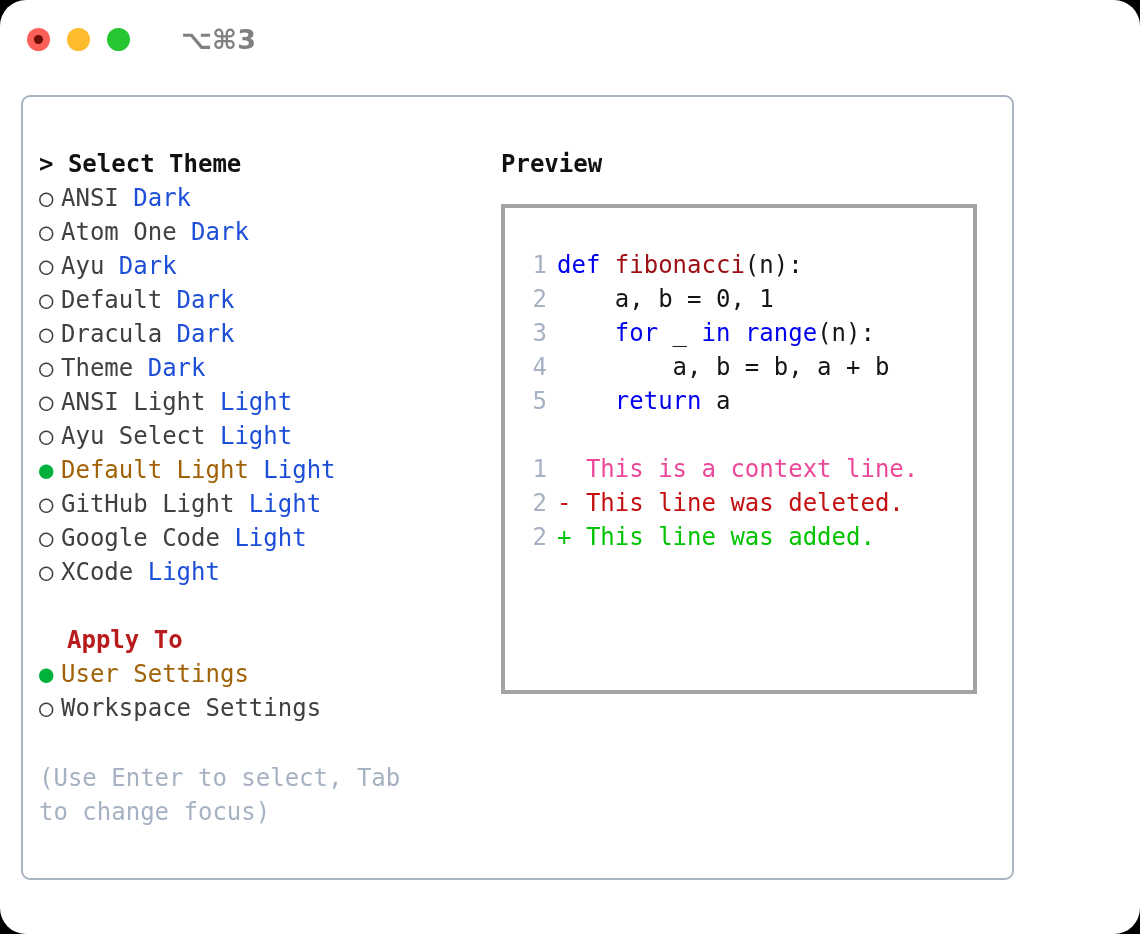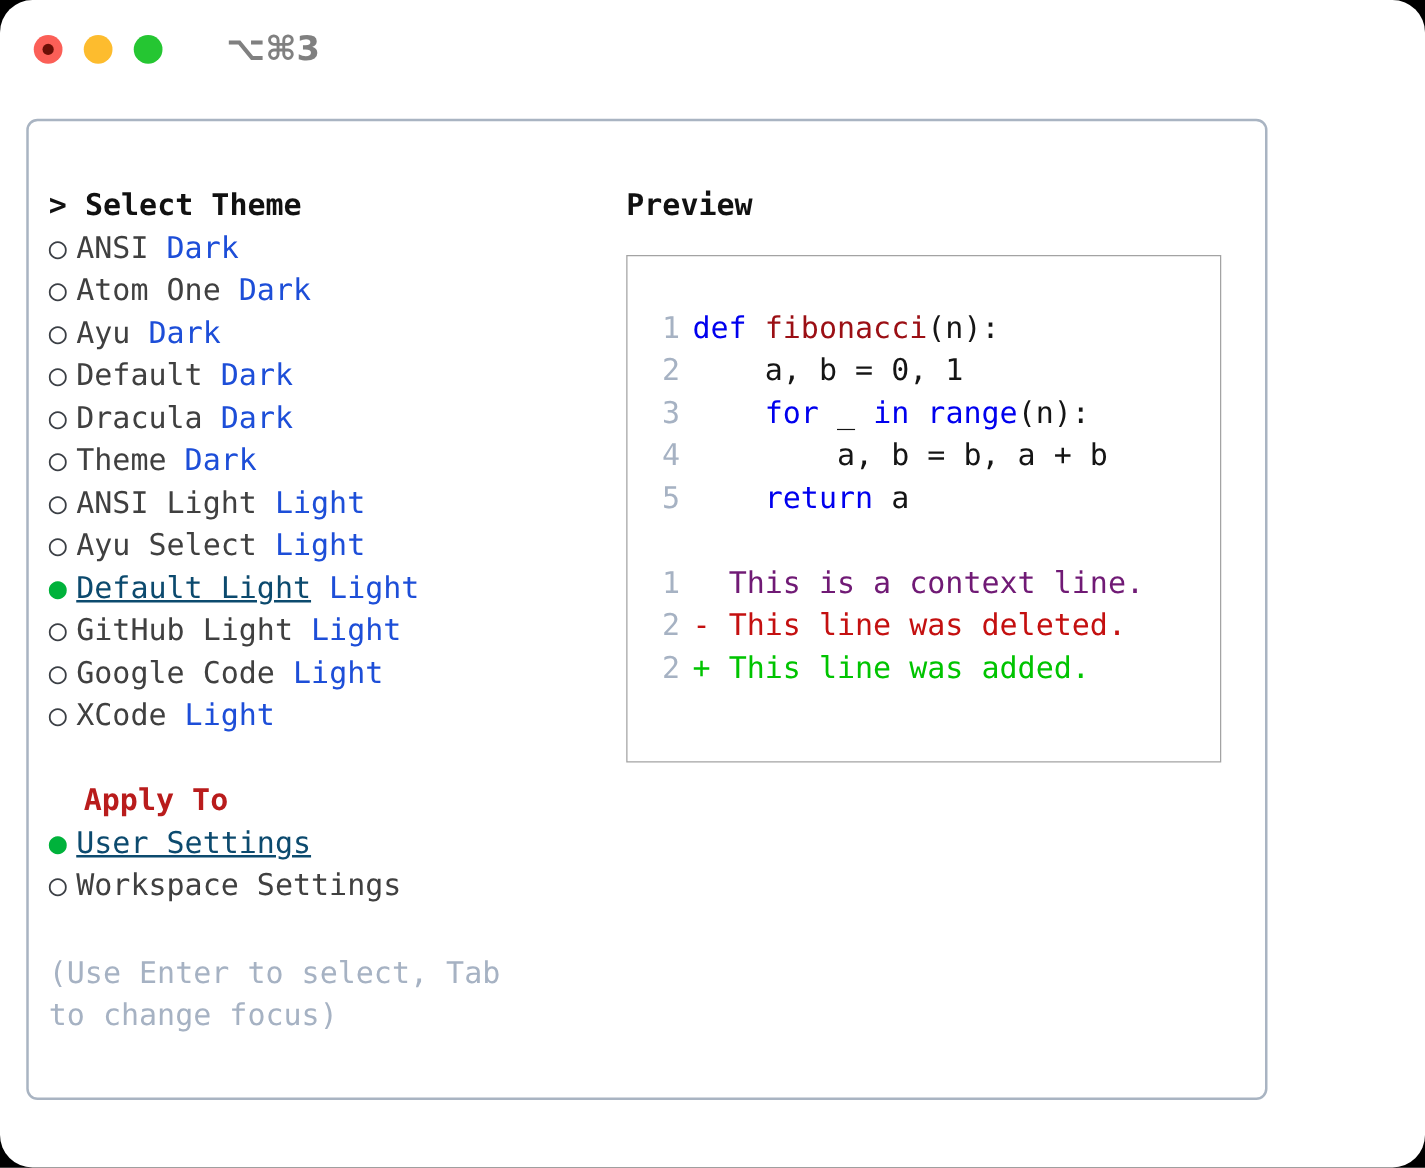--- a/index.html
+++ b/index.html
@@ -104,21 +104,21 @@
     font-size: 24px;
   }
   .caret { color: #111111; font-weight: bold; }
   .bullet {
     display: inline-block;
     width: 22px;
     color: #3b3f45;
   }
   .bullet.sel { color: #00b23b; }
   .tname { color: #404040; }
-  .tname.sel { color: #0c4a6e; text-decoration: underline; }
+  .tname.sel { color: #a16207; }
   .badge { color: #1d4ed8; }
   .spacer { height: 34px; }
 
   #apply-heading {
     padding-left: 28px;
     color: #b91c1c;
     font-weight: bold;
   }
 
   #hint {
@@ -141,22 +141,22 @@
     font-size: 24px;
     font-weight: bold;
     color: #111111;
     line-height: 34px;
   }
   #preview-box {
     position: absolute;
     left: 0px;
     top: 57px;
     width: 476px;
-    height: 406px;
-    border: 1px solid #a3a3a3;
+    height: 490px;
+    border: 4px solid #a3a3a3;
     box-sizing: border-box;
     background: #ffffff;
   }
   #code {
     position: absolute;
     left: 14px;
     top: 40px;
     font-size: 24px;
     line-height: 34px;
     white-space: pre;
@@ -164,21 +164,21 @@
   .ln {
     display: inline-block;
     width: 28px;
     text-align: right;
     color: #a6b2c3;
     margin-right: 10px;
   }
   .kw   { color: #0000ee; }
   .fn   { color: #9b0f14; }
   .plain{ color: #151515; }
-  .ctx  { color: #701a75; }
+  .ctx  { color: #ec4899; }
   .del  { color: #c41010; }
   .add  { color: #00c400; }
   .blank { height: 34px; }
 </style>
 </head>
 <body>
 
 <div id="window">
 
   <div id="titlebar">

